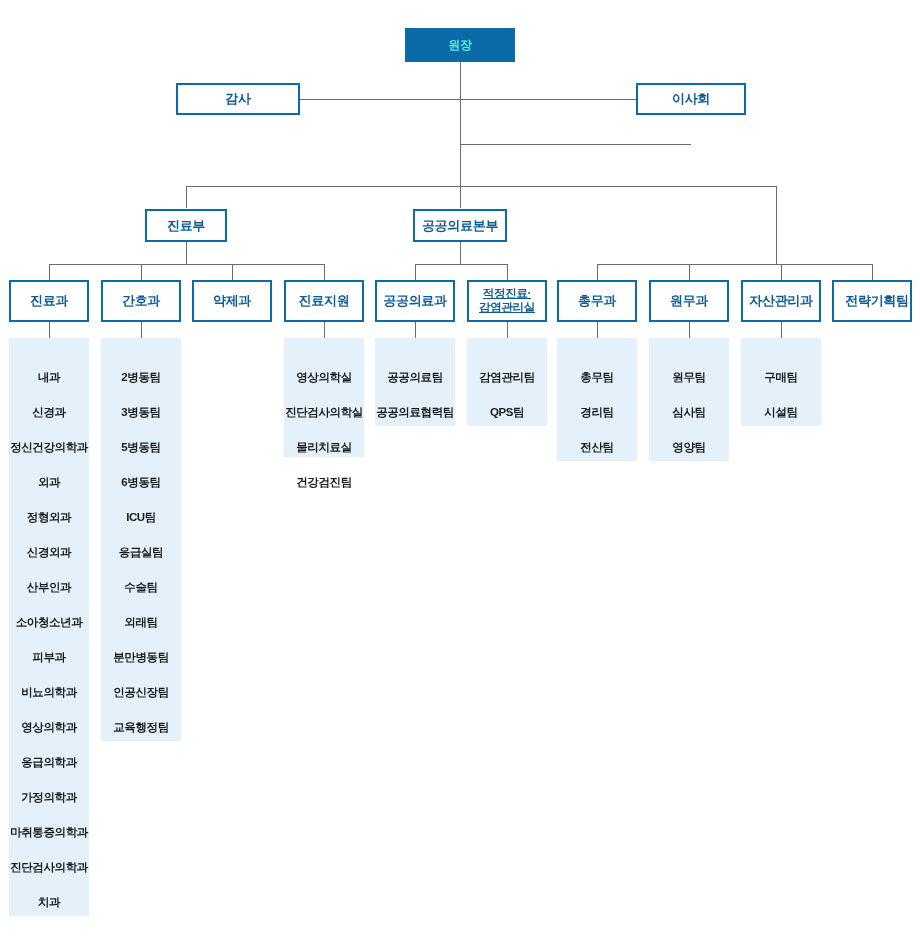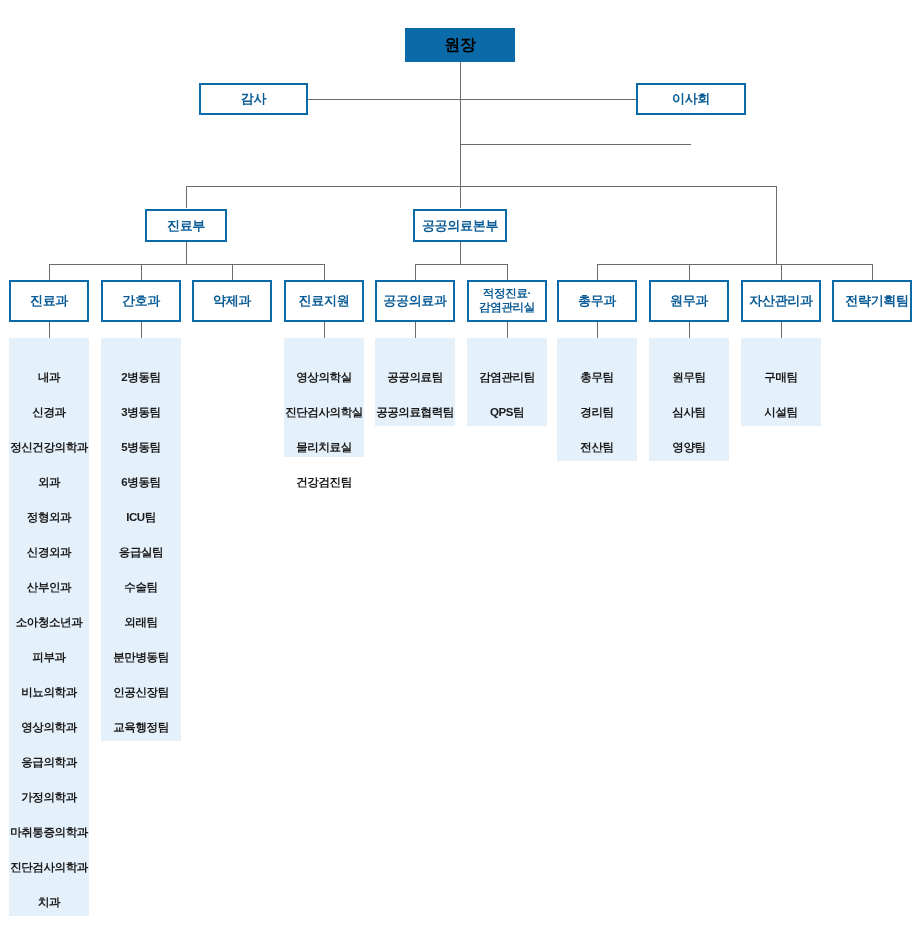--- a/index.html
+++ b/index.html
@@ -29,22 +29,22 @@
     display:flex;
     align-items:center;
     justify-content:center;
     text-align:center;
     line-height:1.18;
     letter-spacing:-0.3px;
   }
   .box.filled{
     background:#0b6ba8;
     border-color:#0b6ba8;
-    color:#000000;
-    font-size:16px;
+    color:#5eead4;
+    font-size:12px;
   }
   .box.two-line{font-size:11.5px;}
 
   
   .panel{
     position:absolute;
     box-sizing:border-box;
     background:#e4f0fa;
     display:flex;
     flex-direction:column;
@@ -99,21 +99,21 @@
   <div class="line v" style="left:415px;top:322px;height:16px;"></div>
   <div class="line v" style="left:507px;top:322px;height:16px;"></div>
   <div class="line v" style="left:597px;top:322px;height:16px;"></div>
   <div class="line v" style="left:689px;top:322px;height:16px;"></div>
   <div class="line v" style="left:781px;top:322px;height:16px;"></div>
 
   <div class="box filled" style="left:405px;top:28px;width:110px;height:34px;">
     <span>원장</span>
   </div>
 
-  <div class="box" style="left:176px;top:83px;width:109px;height:32px;margin-left:23px;">
+  <div class="box" style="left:176px;top:83px;width:124px;height:32px;">
     <span>감사</span>
   </div>
   <div class="box" style="left:636px;top:83px;width:110px;height:32px;">
     <span>이사회</span>
   </div>
 
   <div class="box" style="left:145px;top:209px;width:82px;height:33px;">
     <span>진료부</span>
   </div>
   <div class="box" style="left:413px;top:209px;width:94px;height:33px;">
@@ -170,21 +170,21 @@
         <div class="item">물리치료실</div>
         <div class="item">건강검진팀</div>
       </div>
       <div class="box" style="left: 375px; top: 280px; width: 80px; height: 42px;">
         <span><span>공공의료과</span></span>
       </div>
       <div class="panel" style="left: 375px; top: 338px; width: 80px; height: 88px;">
         <div class="item">공공의료팀</div>
         <div class="item">공공의료협력팀</div>
       </div>
-      <div class="box two-line" style="left: 467px; top: 280px; width: 80px; height: 42px;">
+      <div class="box two-line" style="left: 467px; top: 280px; width: 80px; height: 42px; text-decoration: underline;">
         <span><span>적정진료·</span><br><span>감염관리실</span></span>
       </div>
       <div class="panel" style="left: 467px; top: 338px; width: 80px; height: 88px;">
         <div class="item">감염관리팀</div>
         <div class="item">QPS팀</div>
       </div>
       <div class="box" style="left: 557px; top: 280px; width: 80px; height: 42px;">
         <span><span>총무과</span></span>
       </div>
       <div class="panel" style="left: 557px; top: 338px; width: 80px; height: 123px;">

